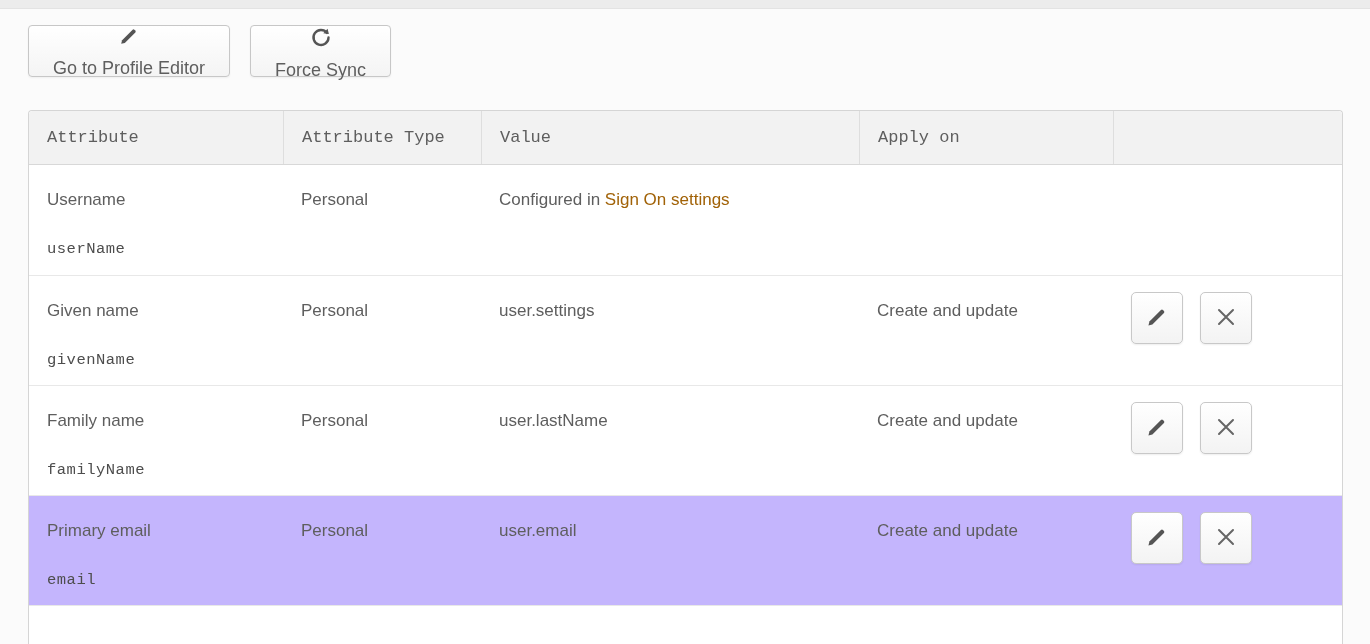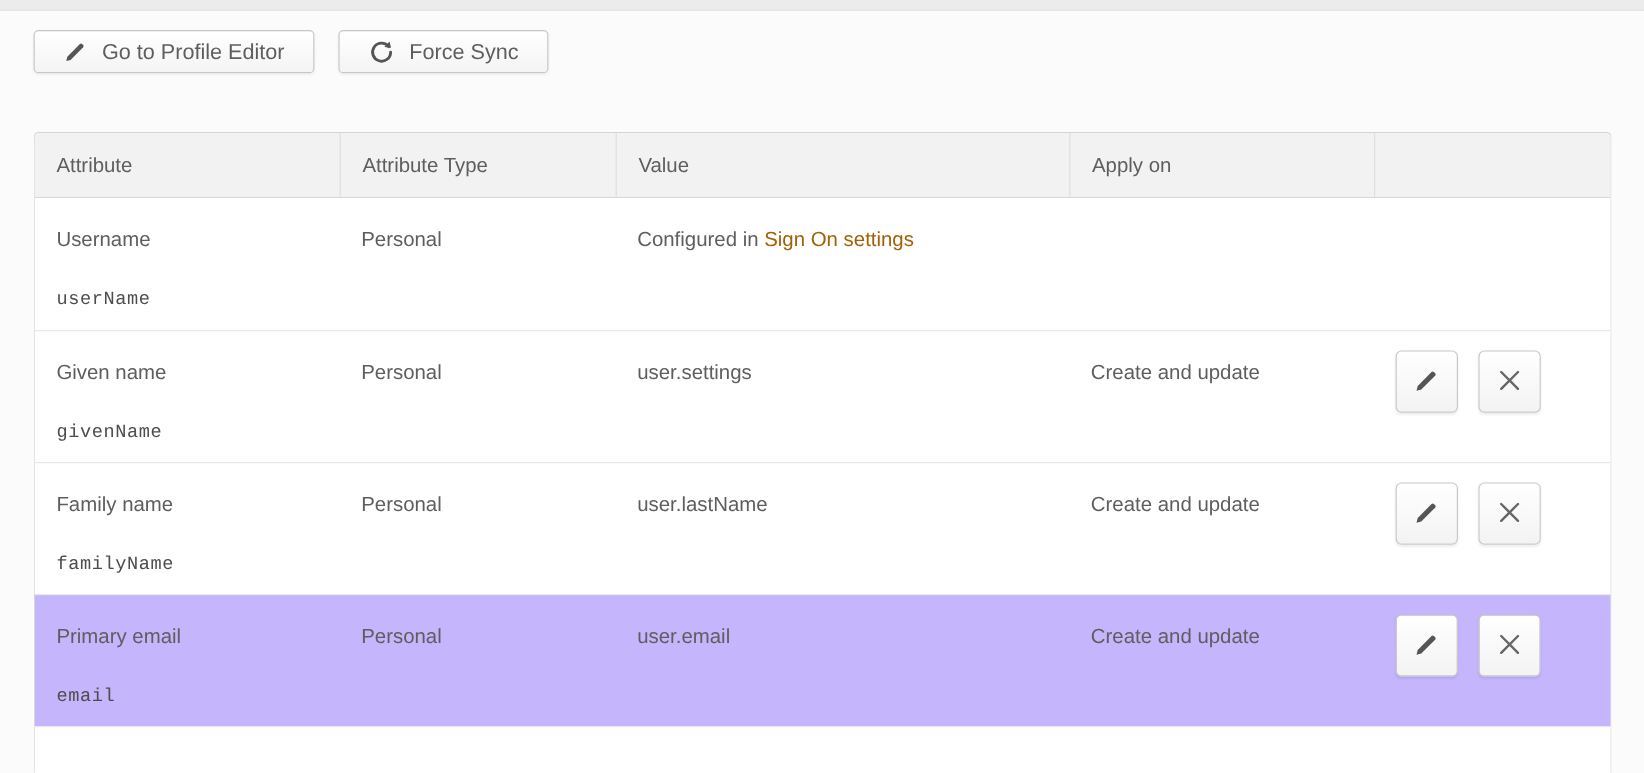--- a/index.html
+++ b/index.html
@@ -16,58 +16,60 @@
     background: #ececec;
     border-bottom: 1px solid #e3e3e3;
   }
 
   
   .toolbar {
     position: absolute; left: 28px; top: 25px;
     display: flex; gap: 20px;
   }
   .btn {
-    height: 36px;
+    height: 52px;
     display: inline-flex; align-items: center; gap: 12px;
     padding: 0 24px;
     background: linear-gradient(#ffffff, #f4f4f4);
     border: 1px solid #c7c7c7;
     border-radius: 4px;
     box-shadow: 0 1px 2px rgba(0,0,0,0.05);
     font-size: 18px; color: #5e5e5e;
     cursor: pointer;
     font-family: "Liberation Sans", sans-serif;
+    flex-direction: column;
   }
   .btn svg { display: block; }
 
   
   .attr-table {
     position: absolute; left: 28px; top: 110px;
     width: 1315px;
     background: #ffffff;
     border: 1px solid #d5d5d5;
     border-bottom: none;
     border-radius: 4px 4px 0 0;
   }
   .thead {
     display: flex;
     height: 54px;
     background: #f2f2f2;
     border-bottom: 1px solid #d8d8d8;
     border-radius: 4px 4px 0 0;
+    font-family: Liberation Mono, monospace;
   }
   .th {
     display: flex; align-items: center;
     padding-left: 18px;
     font-size: 17px; color: #5e5e5e;
   }
   .th + .th { border-left: 1px solid #dedede; }
   .col-attr  { width: 254px; }
   .col-type  { width: 198px; }
-  .col-value { width: 378px; margin-left: 32px; }
+  .col-value { width: 378px; }
   .col-apply { width: 254px; }
   .col-actions { flex: 1; }
 
   .row {
     display: flex;
     height: 110px;
     background: #ffffff;
   }
   .row + .row { border-top: 1px solid #e8e8e8; }
   .row.highlight { background: #c4b5fd; }

